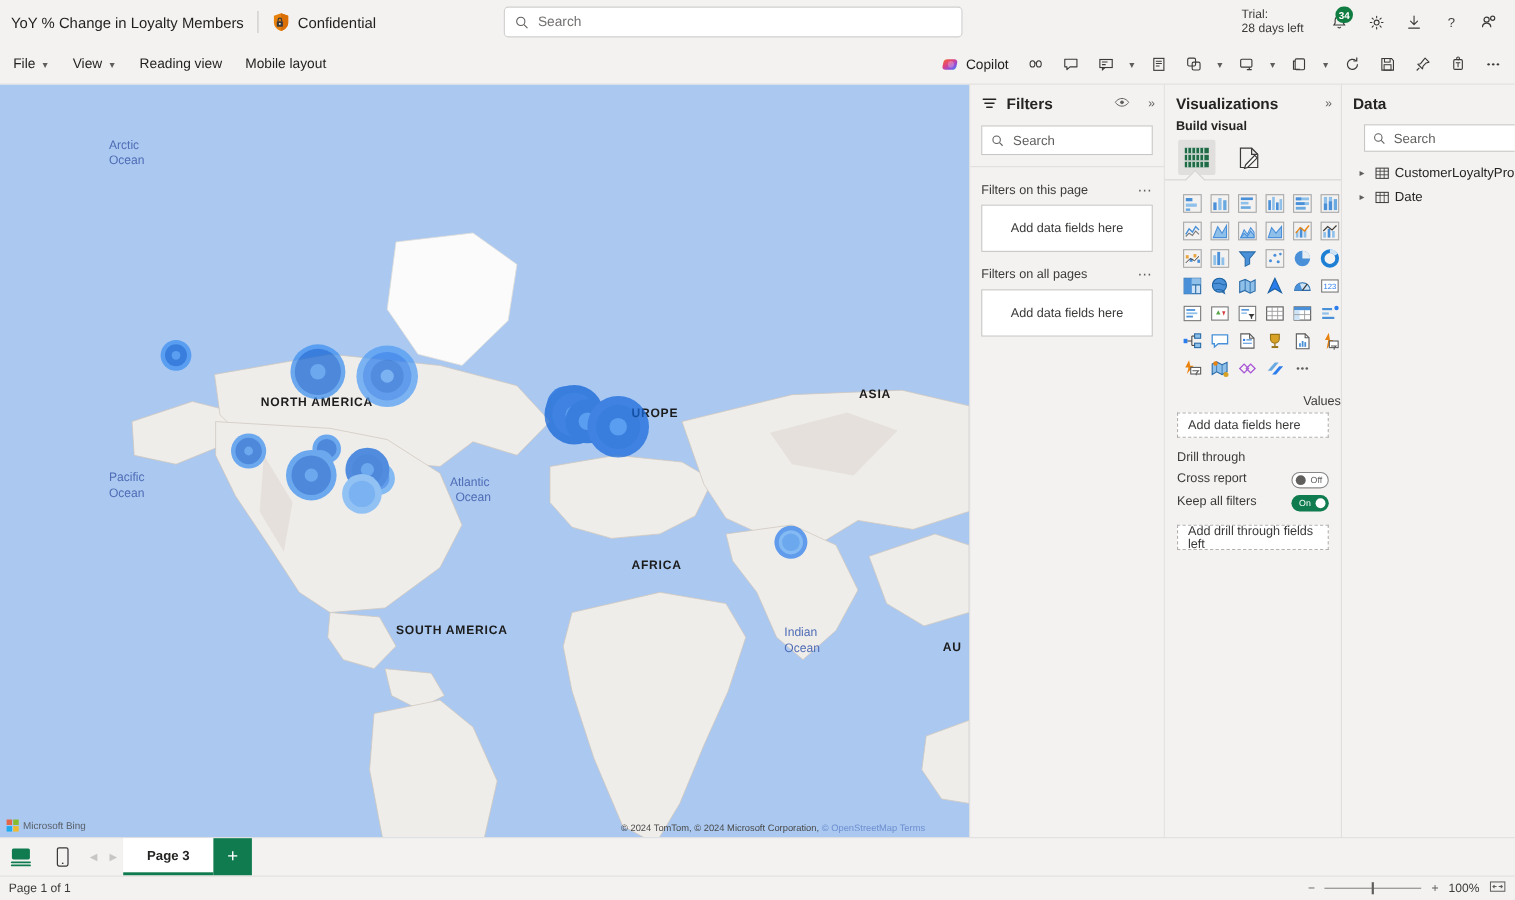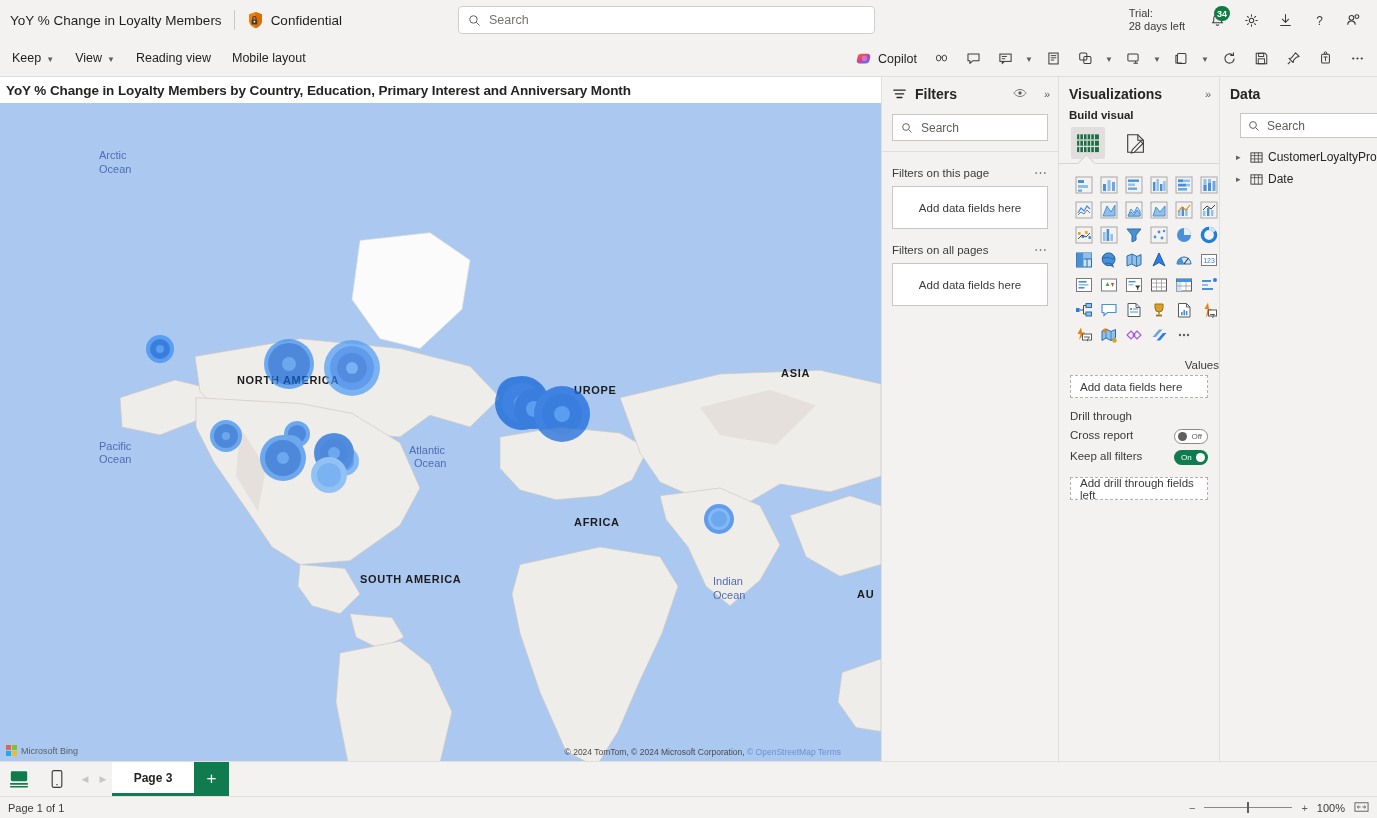--- a/index.html
+++ b/index.html
@@ -244,21 +244,21 @@
           <circle cx="8.3" cy="7.6" r="2.6" fill="none" stroke="#3b3a39" stroke-width="1.2"></circle>
           <path d="M4.1 15.2c0-2.4 1.9-4 4.2-4s4.2 1.6 4.2 4" fill="none" stroke="#3b3a39" stroke-width="1.2"></path>
           <circle cx="14.4" cy="6.2" r="2.1" fill="none" stroke="#3b3a39" stroke-width="1.2"></circle>
         </svg>
       </div>
     </div>
   </div>
 
   <div class="ribbon">
     <div class="menu-item">
-      <span>Keep</span>
+      <span>File</span>
       <span class="cv">▼</span>
     </div>
     <div class="menu-item">
       <span>View</span>
       <span class="cv">▼</span>
     </div>
     <div class="menu-item">
       <span>Reading view</span>
     </div>
     <div class="menu-item">
@@ -380,21 +380,20 @@
             <circle cx="10" cy="10" r="1.3" fill="#3b3a39"></circle>
             <circle cx="15" cy="10" r="1.3" fill="#3b3a39"></circle>
         </svg>
       </div>
     </div>
   </div>
 
   <div class="body">
 
     <div class="canvas">
-      <div class="viz-title">YoY % Change in Loyalty Members by Country, Education, Primary Interest and Anniversary Month</div>
 
       <div class="map-wrap">
         <svg class="basemap" viewBox="0 0 881 670" preserveAspectRatio="none">
           <rect x="0" y="0" width="881" height="670" fill="#aac8f0"></rect>
           <g fill="#efedea" stroke="#cfc8bf" stroke-width="0.7">
 
             <path d="M360 140 L430 132 L470 160 L462 210 L420 250 L380 240 L352 200 Z" fill="#fbfbfb" stroke="#e2ddd6"></path>
 
             <path d="M120 300 L175 282 L215 292 L200 322 L160 338 L122 330 Z"></path>
             <path d="M195 258 L300 240 L400 250 L470 268 L500 300 L470 330 L430 318 L400 340 L352 336 L320 320 L270 330 L225 318 L200 294 Z"></path>

